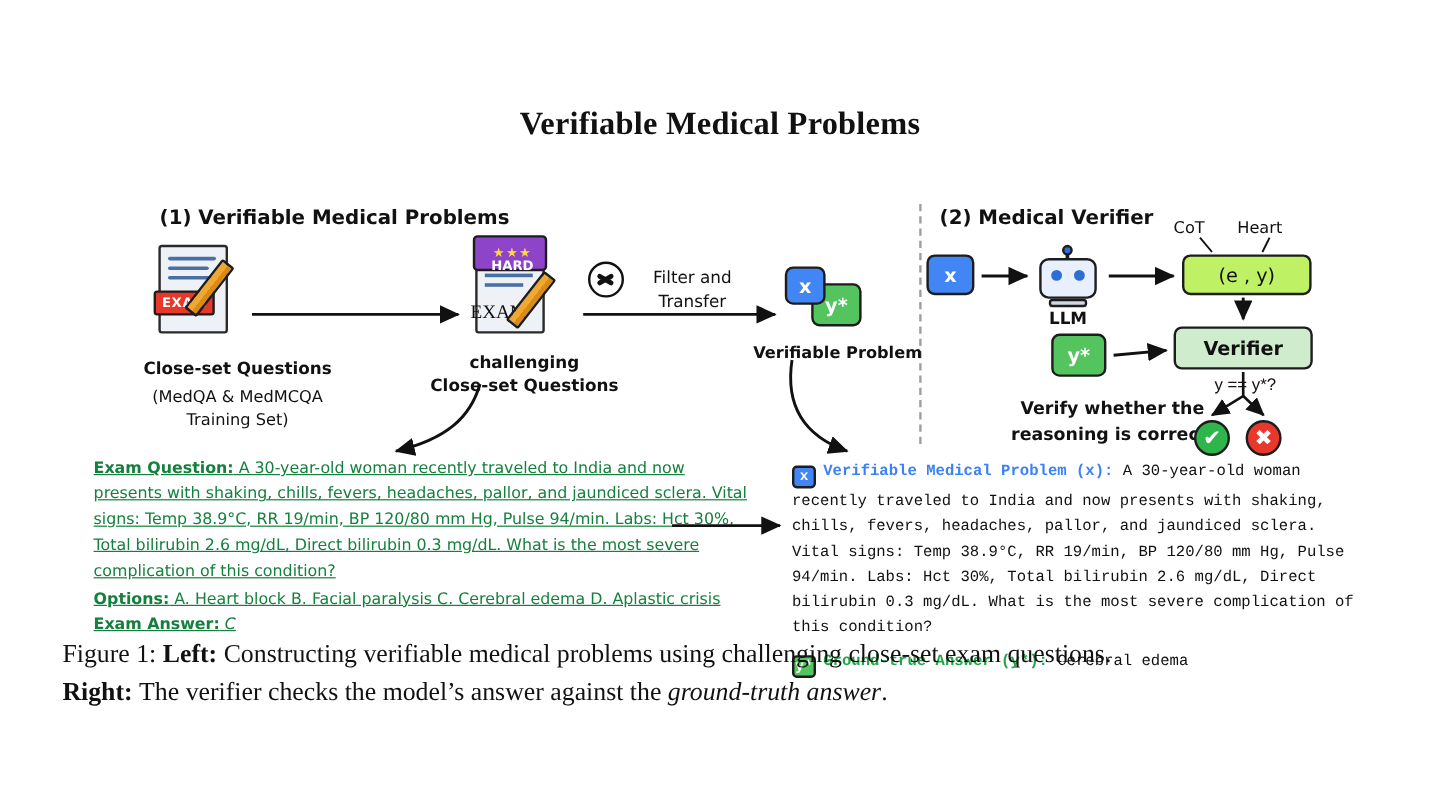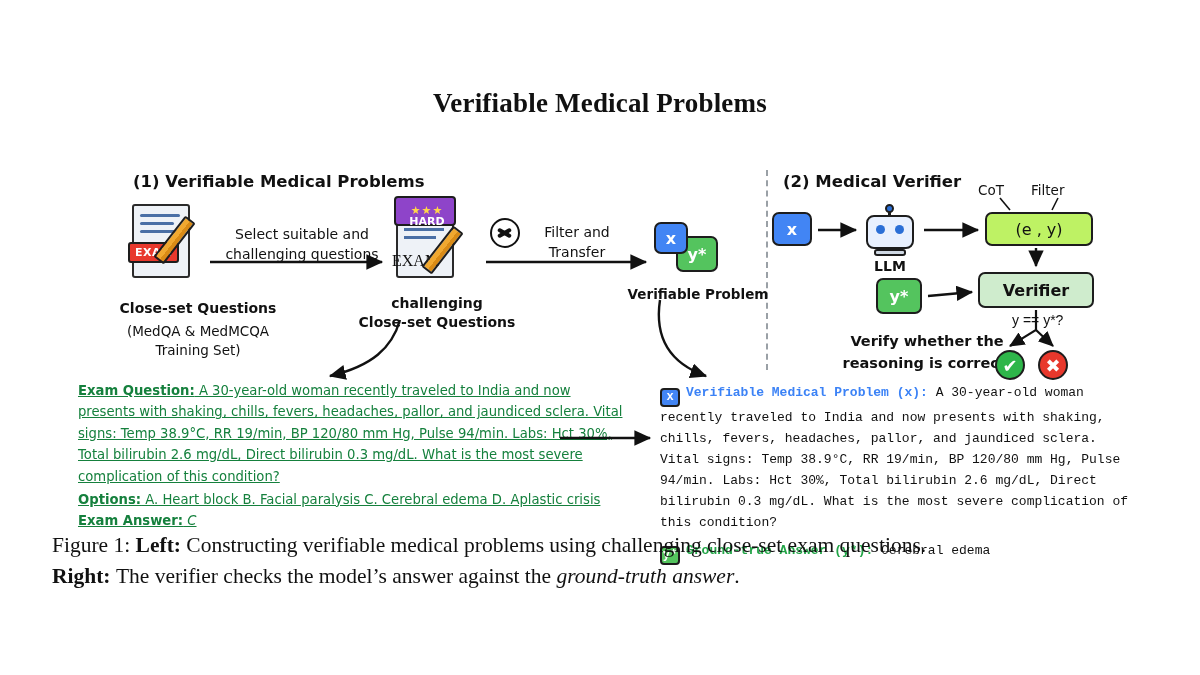--- a/index.html
+++ b/index.html
@@ -259,24 +259,20 @@
     <div class="hard-badge">
       <span class="stars">★★★</span>
       <span class="txt">HARD</span>
     </div>
     <div class="exam-badge" style="position:absolute; left:4px; top:56px;">EXAM</div>
     <div class="pencil" style="left:48px; top:28px;">
       <div class="pencil-body"></div>
     </div>
   </div>
 
-  <div class="arrow-label" id="lbl-select">
-    <div>Select suitable and</div>
-    <div>challenging questions</div>
-  </div>
 
   <div class="oai"></div>
 
   <div class="arrow-label" id="lbl-filter">
     <div>Filter and</div>
     <div>Transfer</div>
   </div>
 
   <div class="bub bub-y" id="vp-y">
     <span>y*</span>
@@ -327,21 +323,21 @@
     <div class="ant"></div>
     <div class="ant-dot"></div>
     <div class="head"></div>
     <div class="eye l"></div>
     <div class="eye r"></div>
     <div class="base"></div>
   </div>
   <div id="llm-label">LLM</div>
 
   <div id="cot-lbl">CoT</div>
-  <div id="ans-lbl">Filter</div>
+  <div id="ans-lbl">Heart</div>
   <div class="ey-box">
     <span>(e , y)</span>
   </div>
 
   <div class="bub bub-y" id="ry">
     <span>y*</span>
   </div>
 
   <div class="verifier-box">
     <span>Verifier</span>

